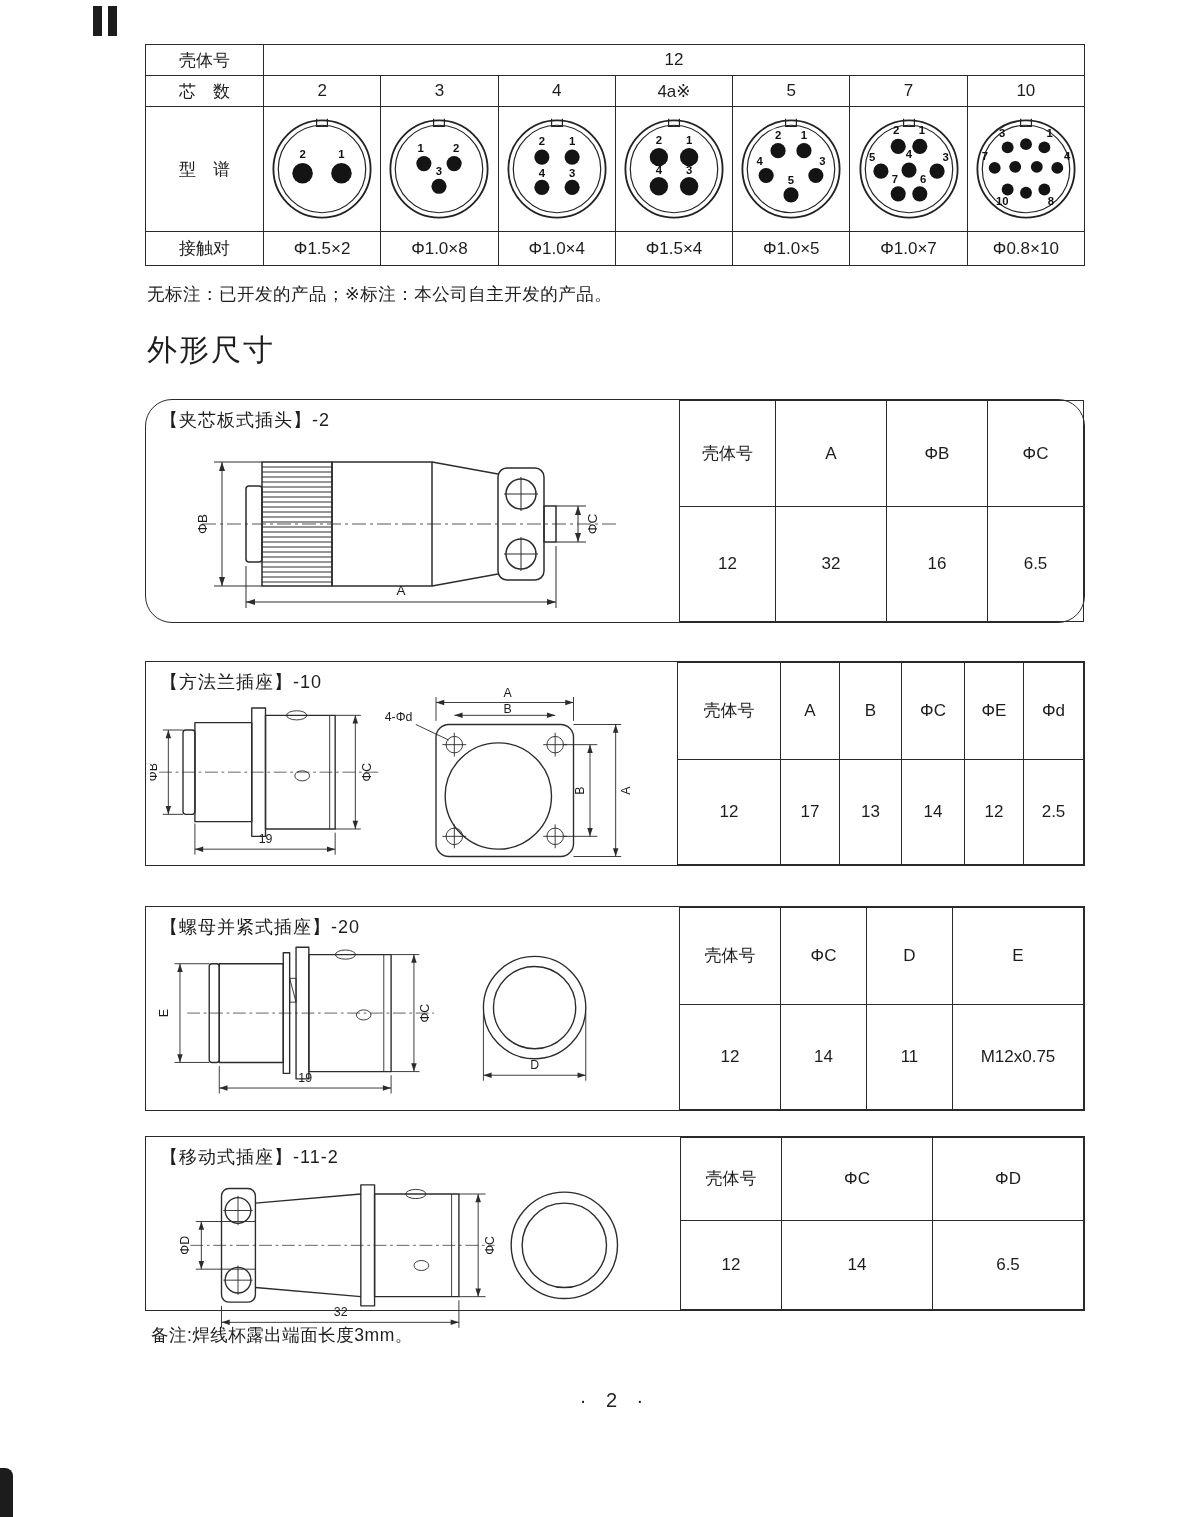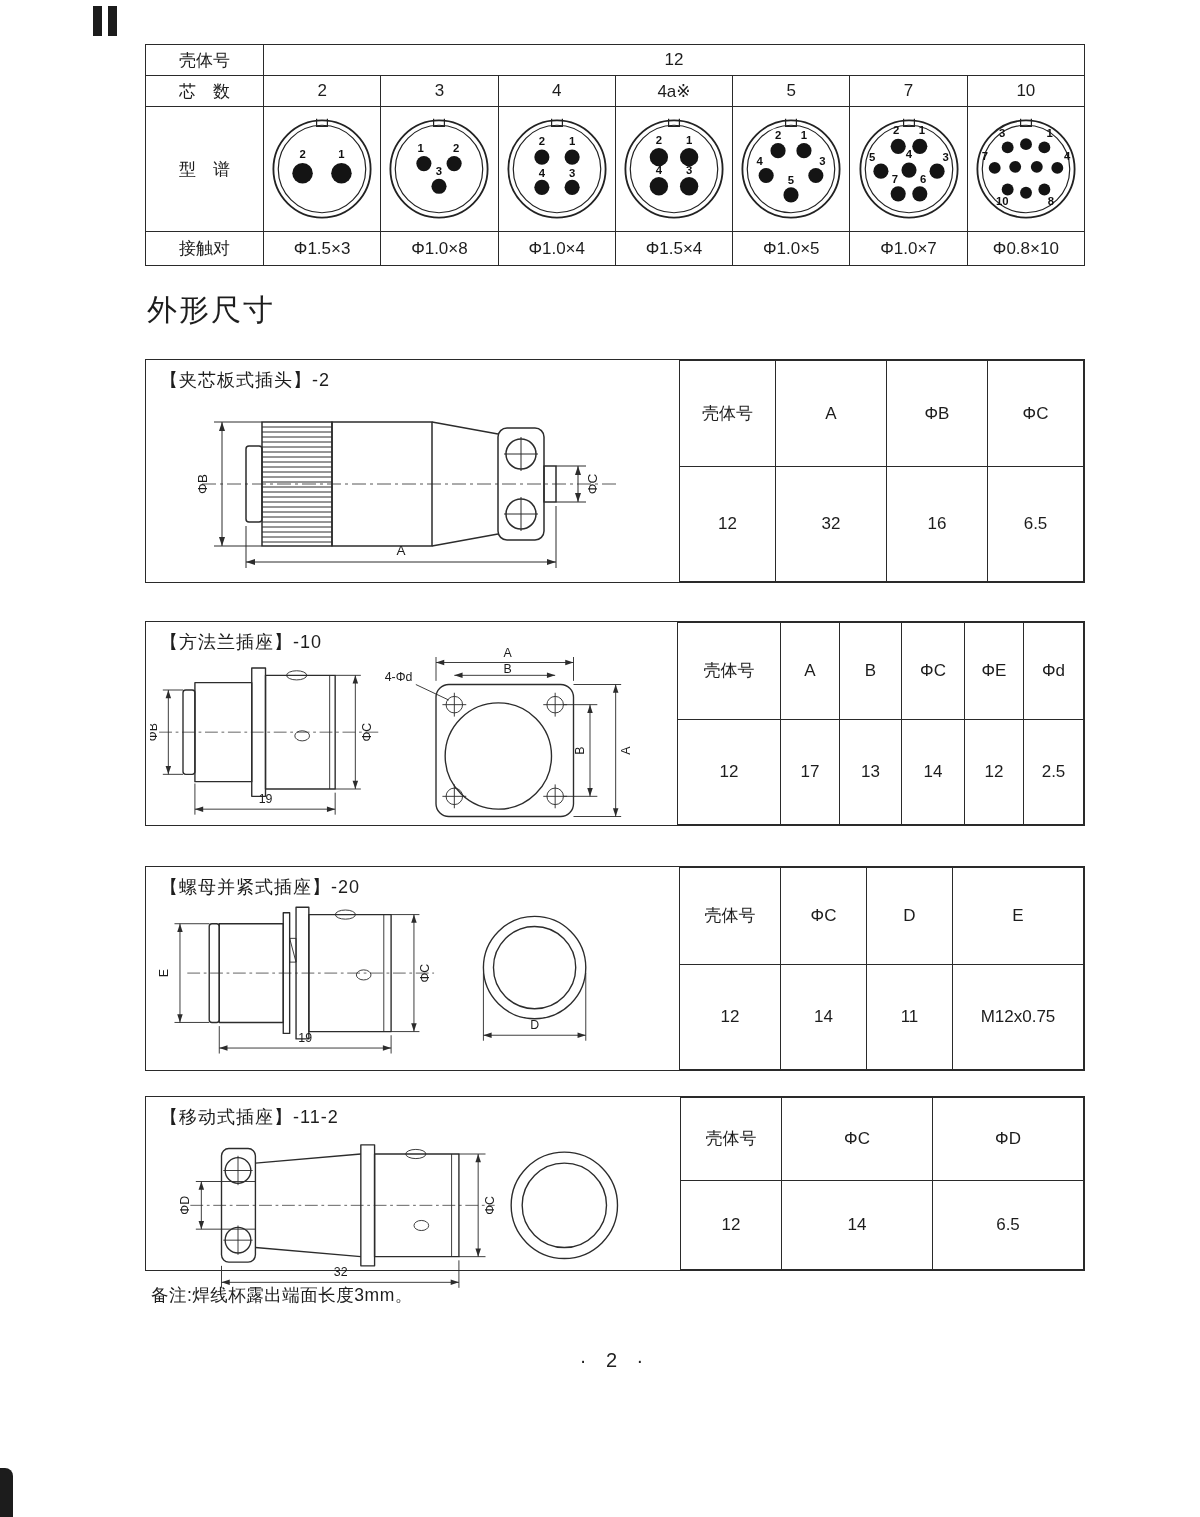--- a/index.html
+++ b/index.html
@@ -31,21 +31,21 @@
   .conn-svg{width:108px;height:108px;display:block;}
   .conn-svg .s{fill:none;stroke:#222;stroke-width:1.7;}
   .conn-svg .thin{stroke-width:1.1;}
   .pin-num{font:600 10.5px "Liberation Sans","DejaVu Sans",sans-serif;fill:#101010;text-anchor:middle;}
 
   
   .dim-box{
     width:940px;border:1.6px solid #2a2a2a;display:flex;box-sizing:border-box;
     position:relative;background:#fff;
   }
-  .dim-box.b1{height:224px;margin-top:28px;}
+  .dim-box.b1{height:224px;margin-top:28px;border-radius:27px;}
   .dim-box.b2{height:205px;margin-top:38px;}
   .dim-box.b3{height:205px;margin-top:40px;}
   .dim-box.b4{height:175px;margin-top:25px;}
   .dwg-area{flex:1 1 auto;position:relative;}
   .box-title{position:absolute;top:8px;left:14px;font-size:18px;letter-spacing:1px;white-space:nowrap;}
   .dwg{position:absolute;left:4px;}
   .b1 .dwg{top:32px;}
   .b2 .dwg, .b3 .dwg, .b4 .dwg{top:22px;}
 
   .dwg .s{fill:none;stroke:#2c2c2c;stroke-width:1.5;stroke-linejoin:round;}
@@ -232,31 +232,32 @@
                 <text class="pin-num" x="28" y="83">10</text>
                 <circle cx="50" cy="72" r="5.5" fill="#141414" stroke="none"></circle>
                 <circle cx="67" cy="69" r="5.5" fill="#141414" stroke="none"></circle>
                 <text class="pin-num" x="73" y="83">8</text>
               </svg>
             </div>
           </td>
     </tr>
     <tr class="r4">
       <td>接触对</td>
-      <td>Φ1.5×3</td>
+      <td>Φ1.5×2</td>
       <td>Φ1.0×8</td>
       <td>Φ1.0×4</td>
       <td>Φ1.5×4</td>
       <td>Φ1.0×5</td>
       <td>Φ1.0×7</td>
       <td>Φ0.8×10</td>
     </tr>
   </tbody>
     </table>
 
+  <div class="dev-note">无标注：已开发的产品；※标注：本公司自主开发的产品。</div>
 
   <div class="section-title">外形尺寸</div>
 
   <div class="dim-box b1">
     <div class="dwg-area">
       <div class="box-title">【夹芯板式插头】-2</div>
       <svg class="dwg" width="520" height="186" viewBox="0 0 520 186">
         <line class="cl" x1="52" y1="92" x2="470" y2="92"></line>
         <rect class="s" x="96" y="54" width="16" height="76" rx="3"></rect>
         <rect class="s" x="112" y="30" width="70" height="124"></rect>

